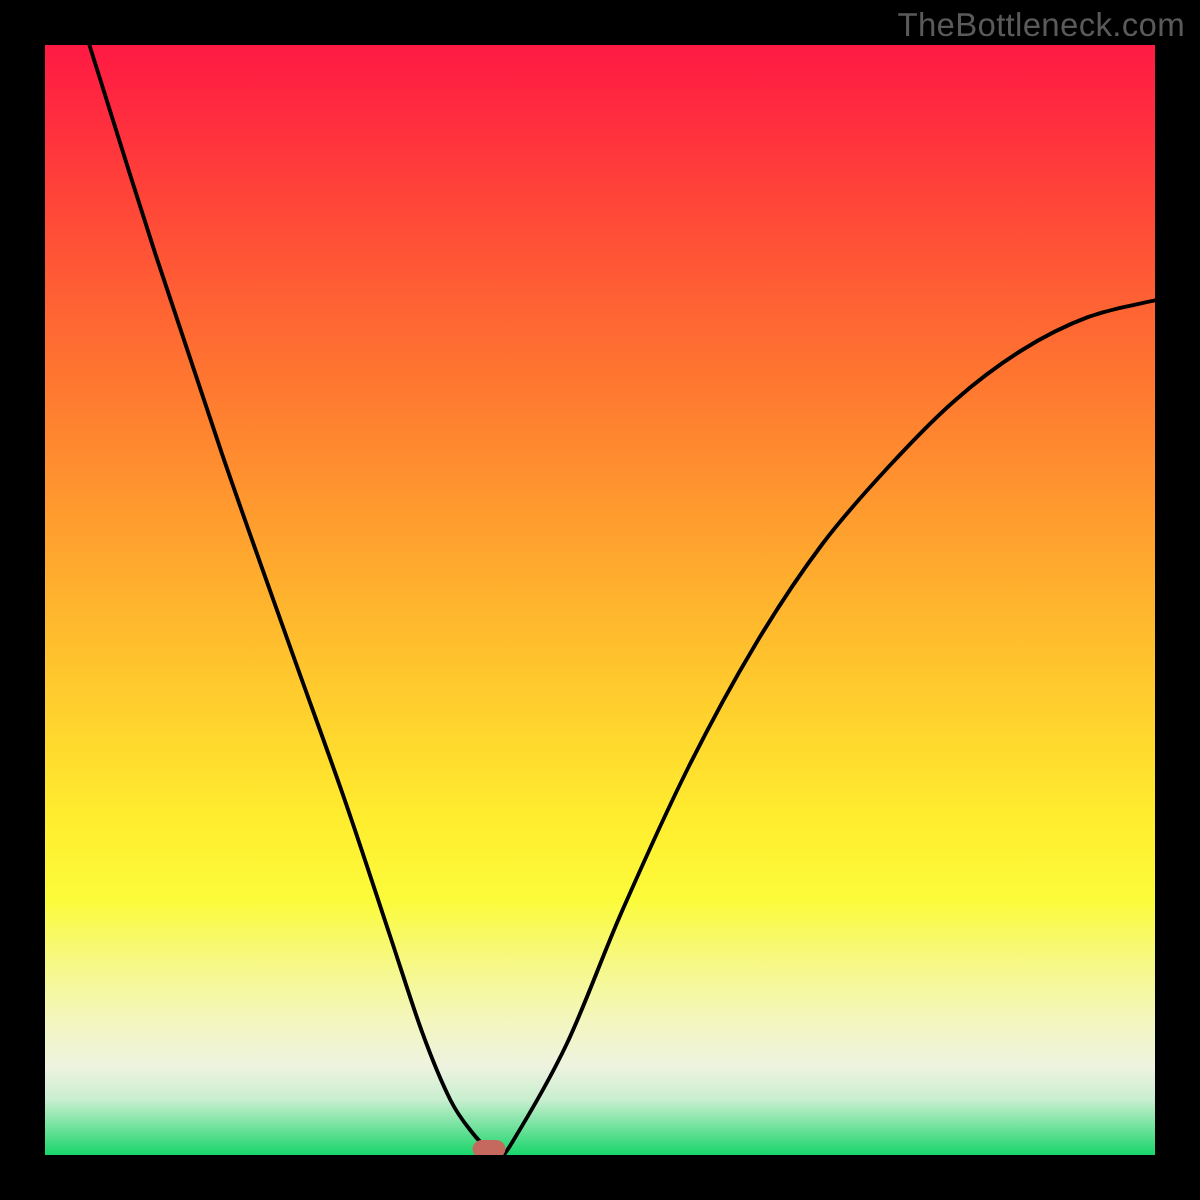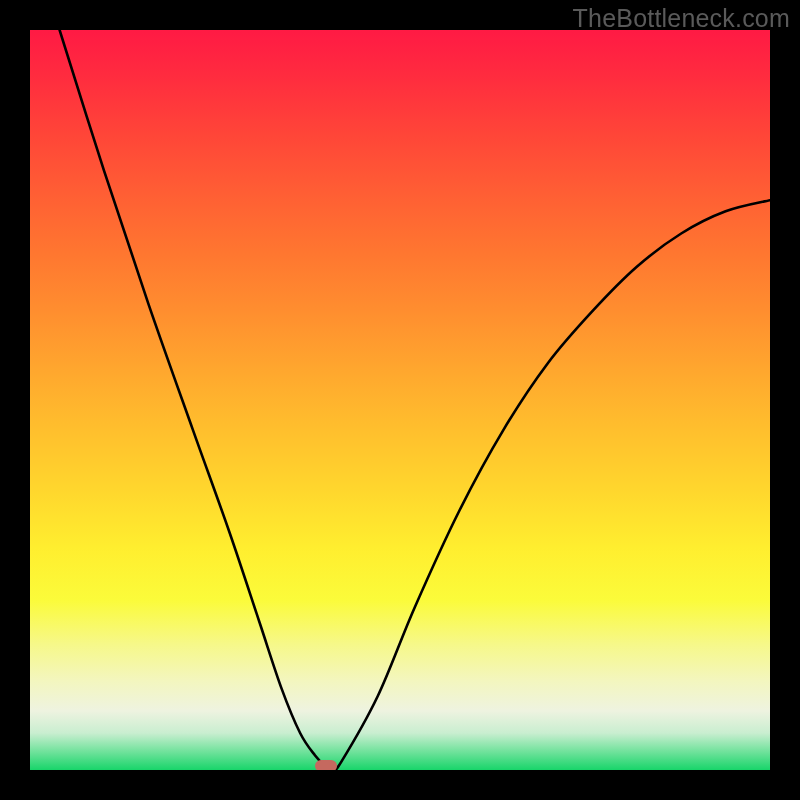--- a/index.html
+++ b/index.html
@@ -15,21 +15,21 @@
     position: relative;
     width: 800px;
     height: 800px;
     background: #000;
   }
   .watermark {
     position: absolute;
     top: 4px;
     right: 10px;
     color: #5a5a5a;
-    font-size: 25px;
+    font-size: 22px;
     font-weight: 400;
     letter-spacing: 0.2px;
     z-index: 5;
   }
   .plot-area {
     position: absolute;
     left: 30px;
     top: 30px;
     width: 740px;
     height: 740px;

